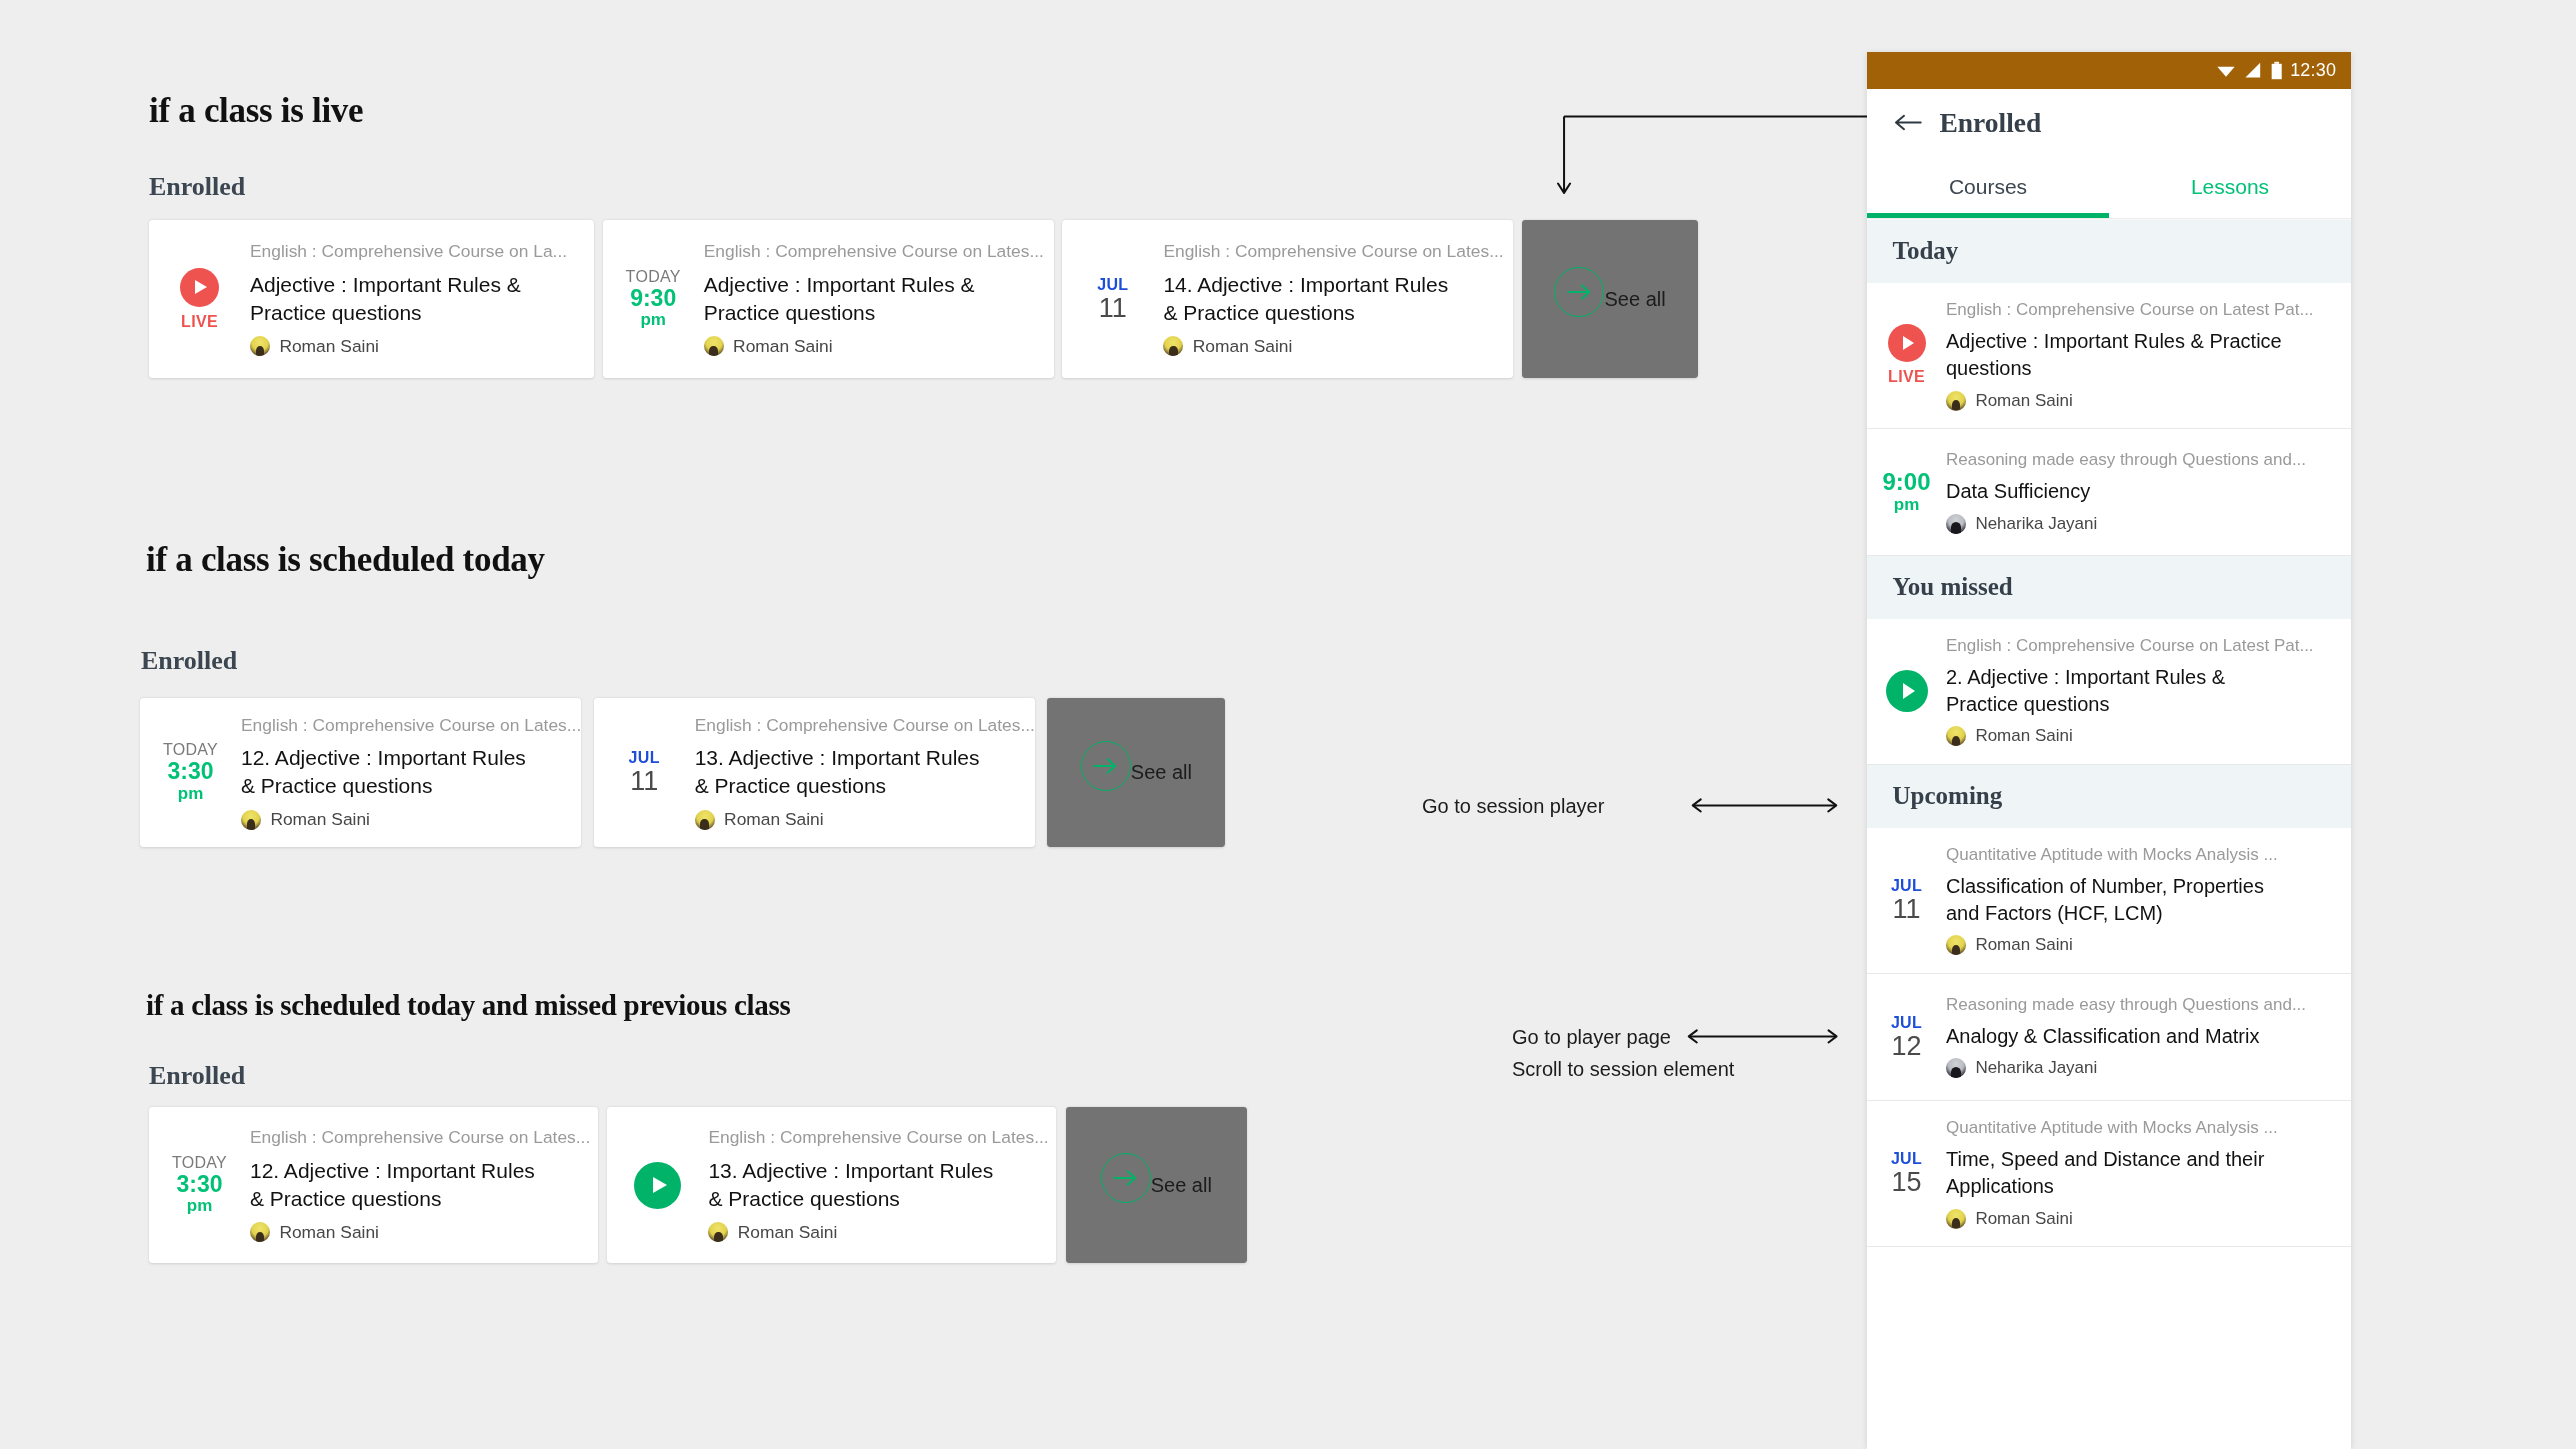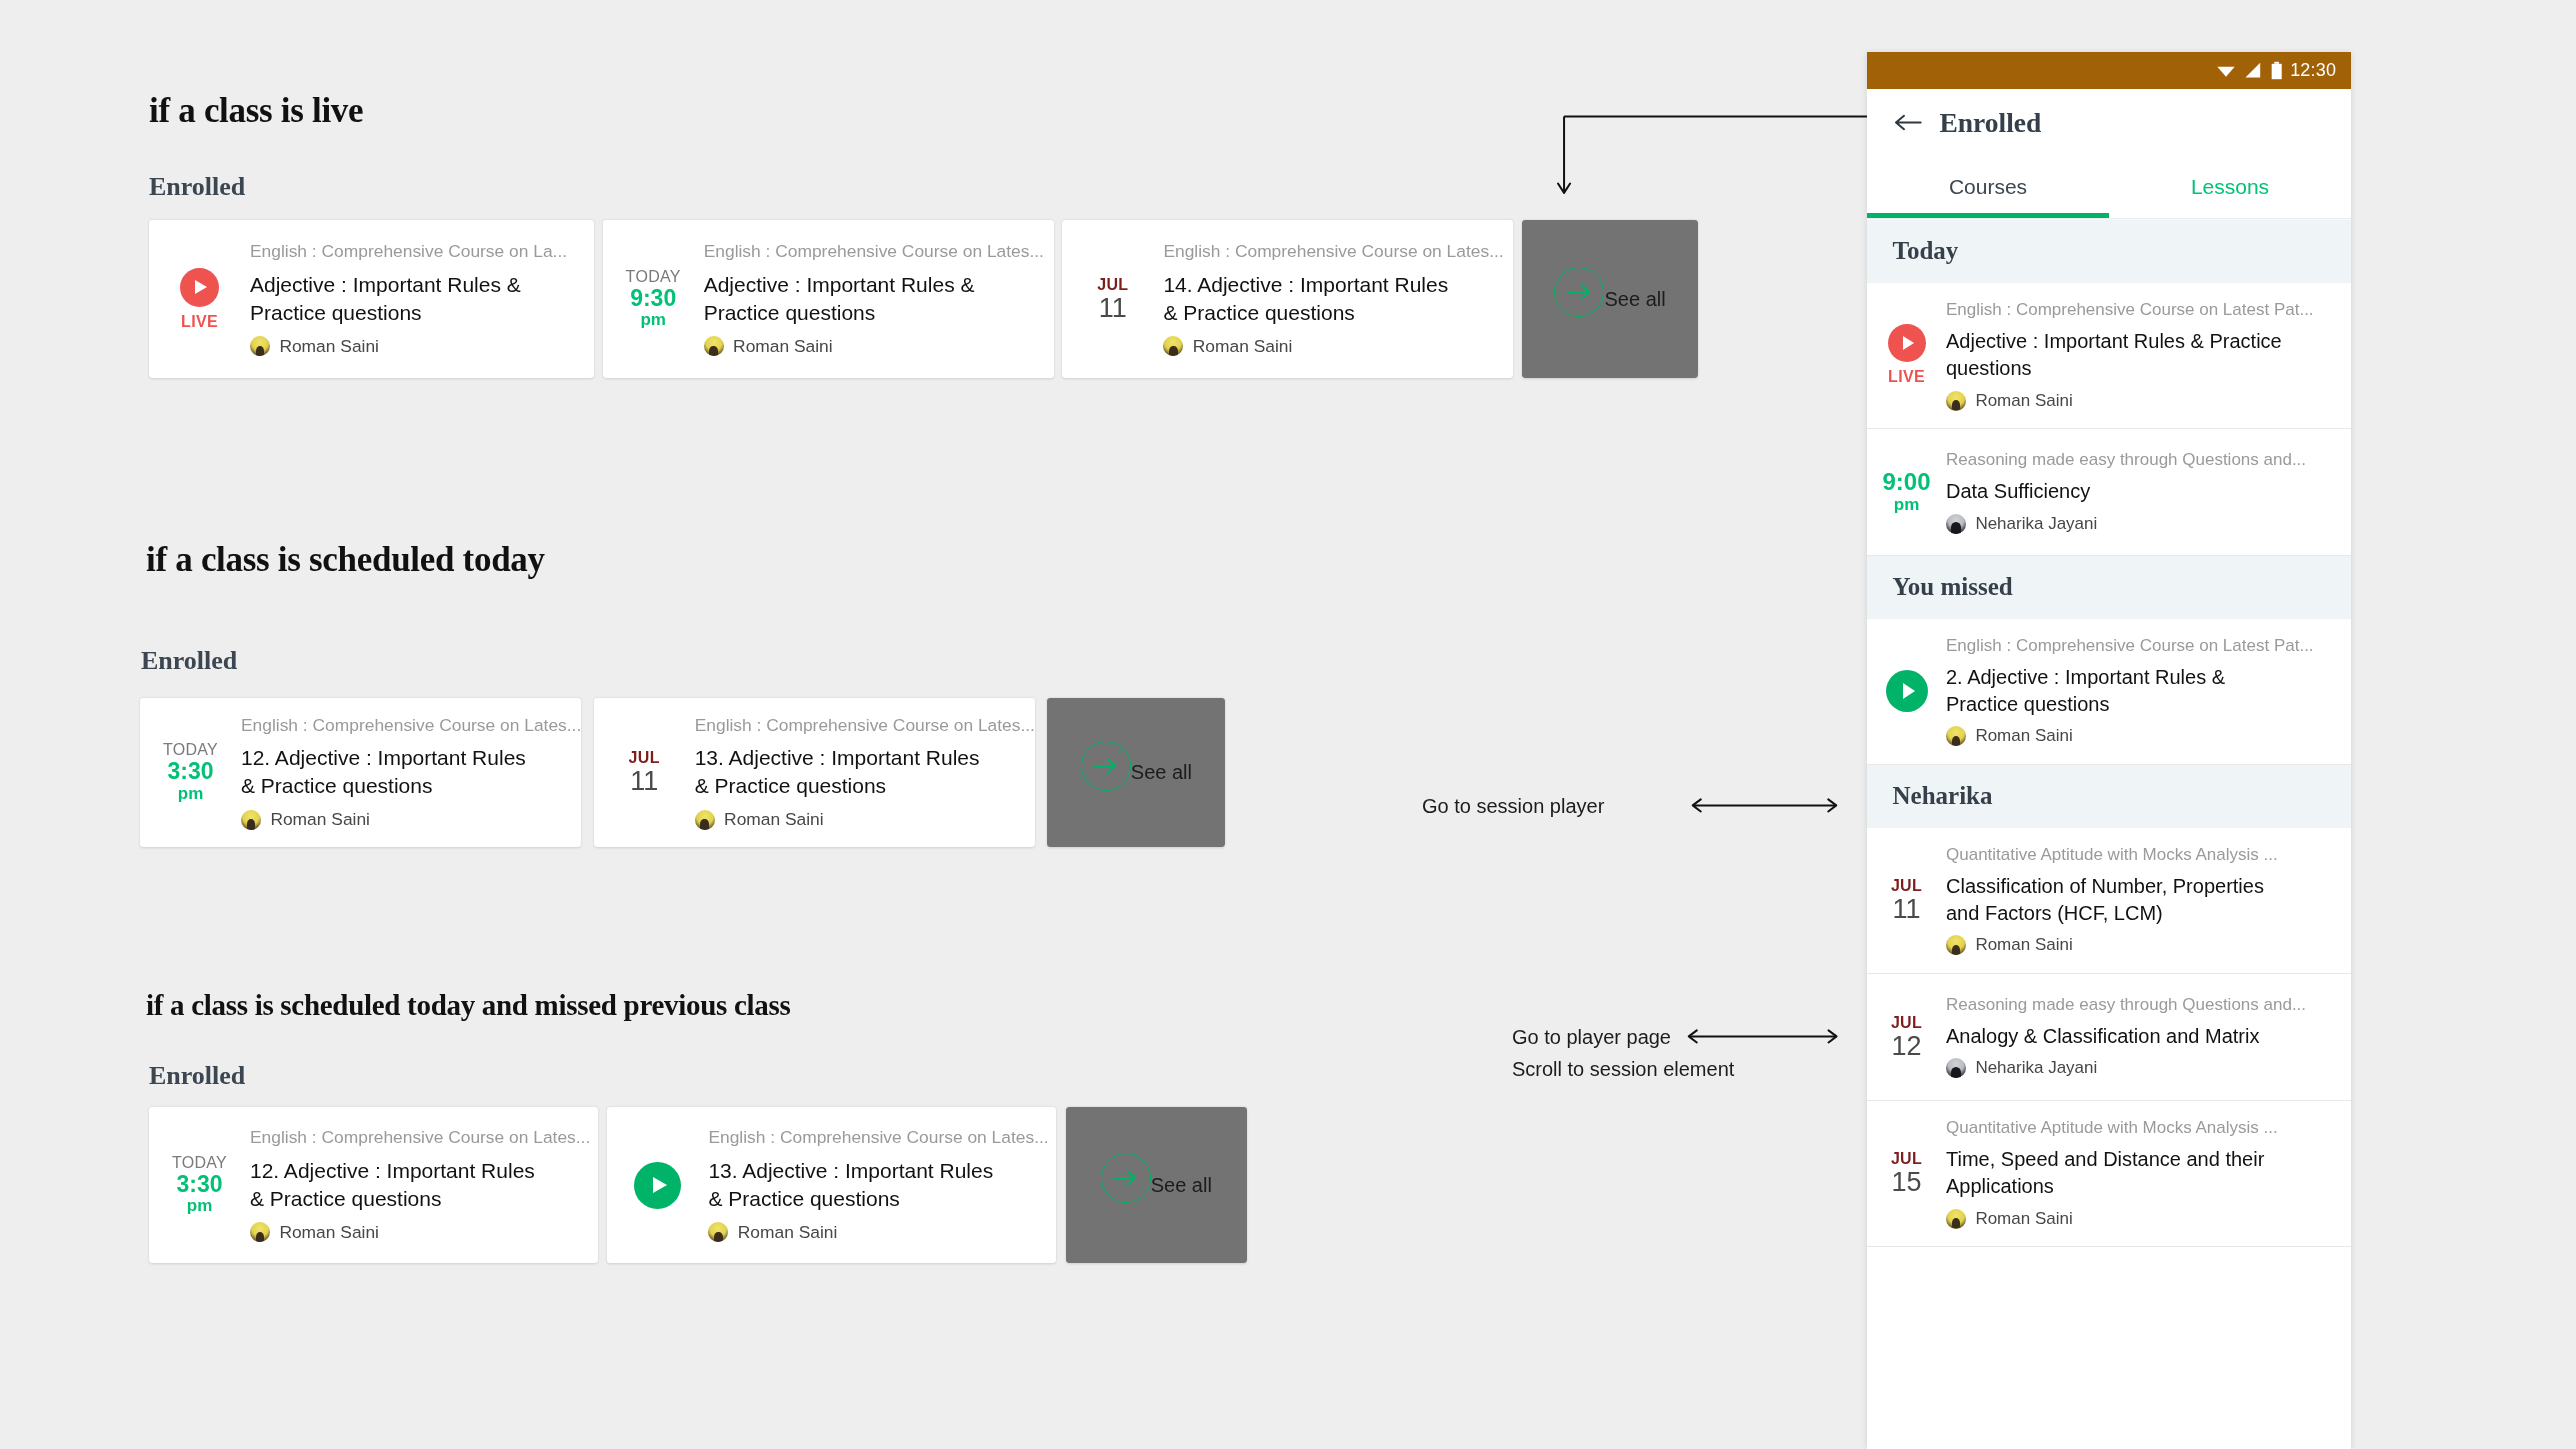--- a/index.html
+++ b/index.html
@@ -95,21 +95,21 @@
     border-left-color: #ffffff;
   }
   .play-red { background: #ef5350; }
   .play-green { background: #00b368; }
 
   .live-label {
     color: #ef5350; font-size: 16px; font-weight: bold;
     letter-spacing: 0.3px; margin-top: 6px;
   }
   .date-top { font-size: 16px; color: #7a7a7a; letter-spacing: 0.3px; }
-  .date-top.mon { color: #7f1d1d; font-weight: bold; }
+  .date-top.mon { color: #1d4ed8; font-weight: bold; }
   .date-big { font-size: 23px; font-weight: bold; color: #00c176; line-height: 1.05; }
   .date-big.day { color: #4a4a4a; font-weight: normal; font-size: 27px; }
   .date-ampm { font-size: 17px; font-weight: bold; color: #00c176; }
 
   
   .seeall-card {
     background:#737373; border-radius:3.4px; box-shadow:0 0.7px 2.7px rgba(0,0,0,0.13);
     display:flex; flex-direction:row; align-items:center; justify-content:center;text-align:right;
   }
   .seeall-circle {
@@ -430,21 +430,21 @@
       <div class="ph-body">
         <div class="ph-course">English : Comprehensive Course on Latest Pat...</div>
         <div class="ph-title">2. Adjective : Important Rules &amp; Practice questions</div>
         <div class="ph-edu">
           <span class="avatar roman"></span>
           <span class="ph-edu-name">Roman Saini</span>
         </div>
       </div>
     </div>
 
-    <div class="ph-section-head">Neharika</div>
+    <div class="ph-section-head">Upcoming</div>
 
     <div class="ph-row">
       <div class="ph-left">
         <div class="date-top mon">JUL</div>
         <div class="date-big day">11</div>
       </div>
       <div class="ph-body">
         <div class="ph-course">Quantitative Aptitude with Mocks Analysis ...</div>
         <div class="ph-title">Classification of Number, Properties and Factors (HCF, LCM)</div>
         <div class="ph-edu">

